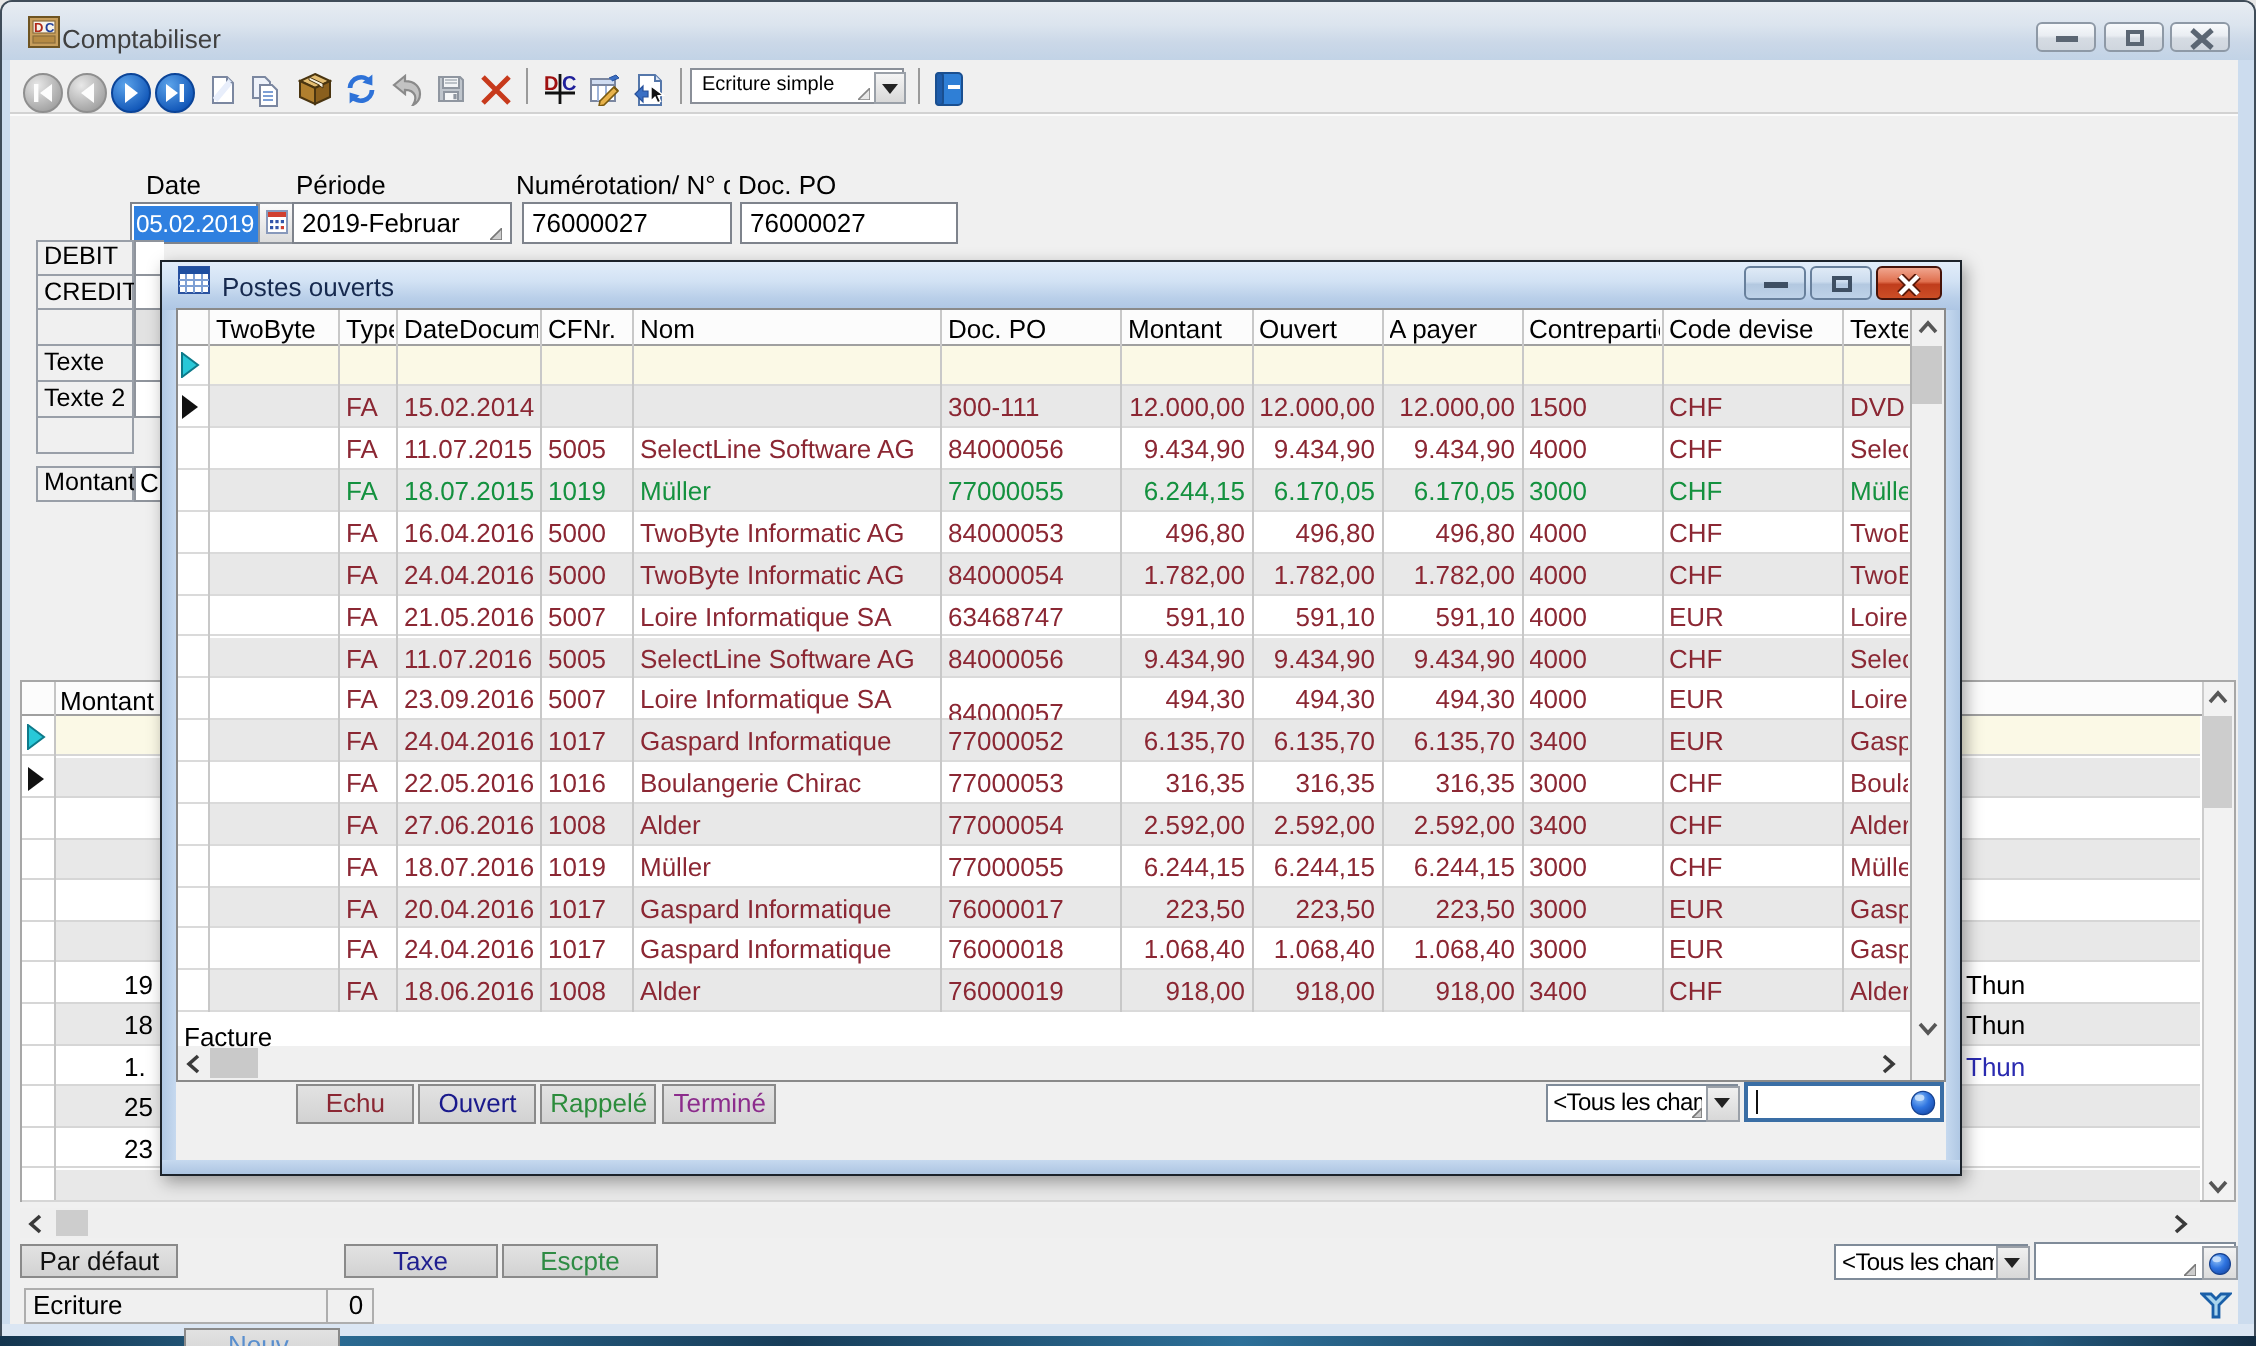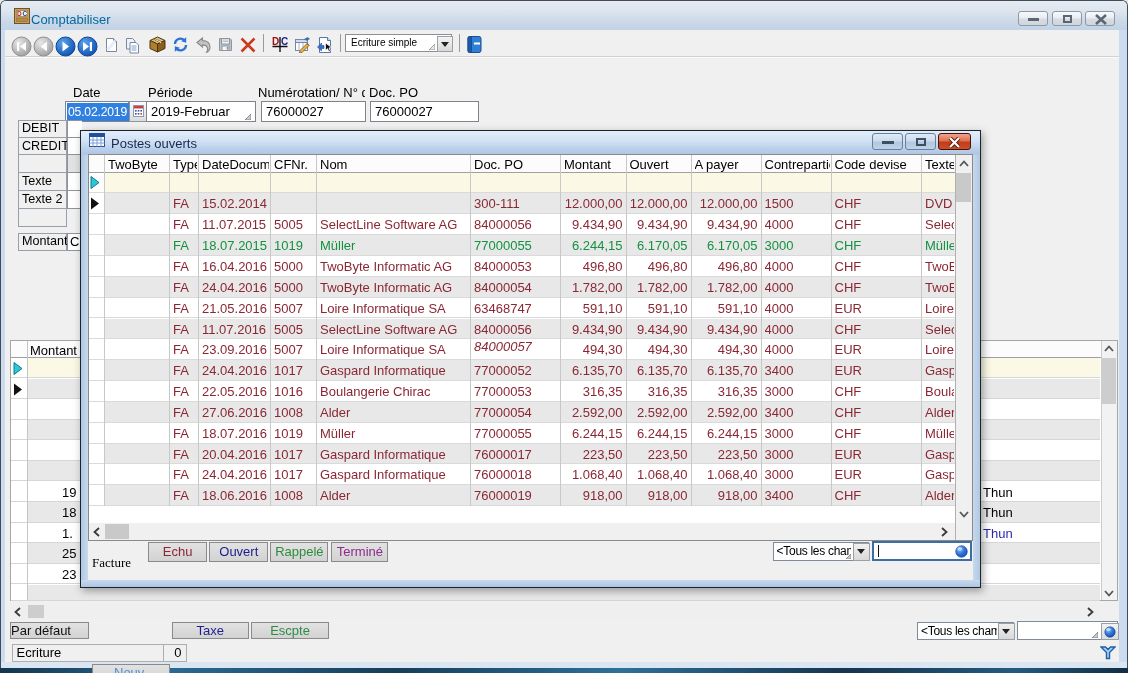--- a/index.html
+++ b/index.html
@@ -18,21 +18,21 @@
 <div class="abs" style="left:5px;top:30px;width:1114px;height:632px;background:#f0f0f0;"></div>
 <div class="abs" style="left:1px;top:662px;width:1126px;height:6px;background:#dbe6f3;"></div>
 <div class="abs" style="left:0;top:668px;width:1128px;height:5px;background:linear-gradient(90deg,#14354e,#2a6a92 15%,#173d59 35%,#2d7099 55%,#16344d 75%,#245a7e 90%,#122c42);"></div>
 <svg class="abs" style="left:14px;top:8px;" width="16" height="16" viewBox="0 0 16 16">
 <rect x="0.5" y="0.5" width="15" height="15" fill="#c79e5c" stroke="#6e5422"></rect>
 <rect x="2.5" y="2.5" width="11" height="6" fill="#f7f3ea" stroke="#8a6d3b" stroke-width="0.6"></rect>
 <text x="3" y="8" font-family="Liberation Sans" font-size="6.5" font-weight="bold" fill="#b02818">D</text>
 <text x="8.5" y="8" font-family="Liberation Sans" font-size="6.5" font-weight="bold" fill="#22409a">C</text>
 <rect x="2.5" y="10" width="11" height="3.5" fill="#b58a44" stroke="#8a6d3b" stroke-width="0.6"></rect>
 </svg>
-<div class="abs" style="left:31px;top:12px;color:#0369a1;">Comptabiliser</div>
+<div class="abs" style="left:31px;top:12px;color:#404040;">Comptabiliser</div>
 <div class="abs" style="left:1018px;top:11px;width:30px;height:15px;border:1px solid #8e99a6;border-radius:3px;background:linear-gradient(180deg,#f8fafc 0%,#e9edf2 45%,#d6dce3 55%,#cfd6de 100%);box-sizing:border-box;">
       <div class="abs" style="left:9px;top:6px;width:11px;height:3px;background:#5b6673;"></div>
     </div>
 <div class="abs" style="left:1051.5px;top:11px;width:30px;height:15px;border:1px solid #8e99a6;border-radius:3px;background:linear-gradient(180deg,#f8fafc 0%,#e9edf2 45%,#d6dce3 55%,#cfd6de 100%);box-sizing:border-box;">
       <div class="abs" style="left:10px;top:3px;width:9px;height:8px;border:2px solid #5b6673;box-sizing:border-box;"></div>
     </div>
 <div class="abs" style="left:1085px;top:11px;width:30px;height:15px;border:1px solid #8e99a6;border-radius:3px;background:linear-gradient(180deg,#f8fafc 0%,#e9edf2 45%,#d6dce3 55%,#cfd6de 100%);box-sizing:border-box;">
       <svg class="abs" style="left:9px;top:2px;" width="12" height="11" viewBox="0 0 12 11">
 <path d="M1 1 L11 10 M11 1 L1 10" stroke="#5b6673" stroke-width="2.6"></path>
       </svg>
@@ -263,21 +263,21 @@
       <path d="M1 1 L5 5.5 L9 1" fill="none" stroke="#565656" stroke-width="1.8"></path>
     </svg>
 <div class="abs" style="left:10.4px;top:603.5px;width:1089.6px;height:15.5px;background:#efefef;"></div>
 <svg class="abs" style="left:14px;top:606.5px;" width="7" height="10" viewBox="0 0 7 10">
       <path d="M6 1 L1.5 5 L6 9" fill="none" stroke="#3a3a3a" stroke-width="1.8"></path>
     </svg>
 <div class="abs" style="left:27.9px;top:604.5px;width:16px;height:13.5px;background:#cdcdcd;"></div>
 <svg class="abs" style="left:1087px;top:606.5px;" width="7" height="10" viewBox="0 0 7 10">
       <path d="M1 1 L5.5 5 L1 9" fill="none" stroke="#3a3a3a" stroke-width="1.8"></path>
     </svg>
-<div class="abs" style="left:10px;top:621.5px;width:79.4px;height:17px;border:1px solid #8a8a8a;box-sizing:border-box;background:linear-gradient(180deg,#e2e2e2,#d2d2d2);line-height:15px;color:#111111;font-size:13px;">Par défaut</div>
+<div class="abs" style="left:10px;top:621.5px;width:79.4px;height:17px;border:1px solid #8a8a8a;box-sizing:border-box;background:linear-gradient(180deg,#e2e2e2,#d2d2d2);text-align:center;line-height:15px;color:#111111;font-size:13px;">Par défaut</div>
 <div class="abs" style="left:91.5px;top:621.5px;width:78px;height:17px;border:1px solid #8a8a8a;box-sizing:border-box;background:linear-gradient(180deg,#e2e2e2,#d2d2d2);text-align:center;line-height:15px;color:#5a8fce;font-size:13px;margin-top:42px;">Nouv.</div>
 <div class="abs" style="left:171.6px;top:621.5px;width:77.4px;height:17px;border:1px solid #8a8a8a;box-sizing:border-box;background:linear-gradient(180deg,#e2e2e2,#d2d2d2);text-align:center;line-height:15px;color:#1f1f8f;font-size:13px;">Taxe</div>
 <div class="abs" style="left:251px;top:621.5px;width:78px;height:17px;border:1px solid #8a8a8a;box-sizing:border-box;background:linear-gradient(180deg,#e2e2e2,#d2d2d2);text-align:center;line-height:15px;color:#2e8b44;font-size:13px;">Escpte</div>
 <div class="abs" style="left:917px;top:621.5px;width:97px;height:18px;border:1px solid #7f8b99;background:#ffffff;box-sizing:border-box;">
 <div class="abs clip" style="left:3px;top:0;width:76px;height:16px;line-height:16px;font-size:12px;letter-spacing:-0.3px;">&lt;Tous les champ</div>
 <div class="abs" style="left:80px;top:0px;width:15px;height:15.5px;border:1px solid #9aa0a8;background:linear-gradient(180deg,#f0f0f0,#d8d8d8);">
 <svg class="abs" style="left:3px;top:5px;" width="8" height="5" viewBox="0 0 8 5">
           <path d="M0 0 h8 l-4 5 z" fill="#222222"></path>
         </svg>
       </div>
@@ -427,21 +427,21 @@
 <div class="abs clip tr r" style="left:627.5px;top:319.5px;width:60.0px;height:19px;line-height:19px;">9.434,90</div>
 <div class="abs clip tr r" style="left:692.5px;top:319.5px;width:65.0px;height:19px;line-height:19px;">9.434,90</div>
 <div class="abs clip r" style="left:764.5px;top:319.5px;width:65.0px;height:19px;line-height:19px;">4000</div>
 <div class="abs clip r" style="left:834.5px;top:319.5px;width:85.5px;height:19px;line-height:19px;">CHF</div>
 <div class="abs clip r" style="left:925.0px;top:319.5px;width:29.0px;height:19px;line-height:19px;">SelectLine Software</div>
 <div class="abs" style="left:88.5px;top:339.3px;width:866.5px;height:20.85px;background:#ffffff;border-bottom:1px solid #dadada;box-sizing:border-box;"></div>
 <div class="abs clip r" style="left:173.0px;top:340.3px;width:24.0px;height:19px;line-height:19px;">FA</div>
 <div class="abs clip r" style="left:202.0px;top:340.3px;width:67.0px;height:19px;line-height:19px;">23.09.2016</div>
 <div class="abs clip r" style="left:274.0px;top:340.3px;width:41.0px;height:19px;line-height:19px;">5007</div>
 <div class="abs clip r" style="left:320.0px;top:340.3px;width:149.0px;height:19px;line-height:19px;">Loire Informatique SA</div>
-<div class="abs clip r" style="left:474.0px;top:337px;width:85.0px;height:19px;line-height:19px;font-style:italic;">84000057</div>
+<div class="abs clip r" style="left:474.0px;top:347px;width:85.0px;height:19px;line-height:19px;">84000057</div>
 <div class="abs clip tr r" style="left:562.0px;top:340.3px;width:60.5px;height:19px;line-height:19px;">494,30</div>
 <div class="abs clip tr r" style="left:627.5px;top:340.3px;width:60.0px;height:19px;line-height:19px;">494,30</div>
 <div class="abs clip tr r" style="left:692.5px;top:340.3px;width:65.0px;height:19px;line-height:19px;">494,30</div>
 <div class="abs clip r" style="left:764.5px;top:340.3px;width:65.0px;height:19px;line-height:19px;">4000</div>
 <div class="abs clip r" style="left:834.5px;top:340.3px;width:85.5px;height:19px;line-height:19px;">EUR</div>
 <div class="abs clip r" style="left:925.0px;top:340.3px;width:29.0px;height:19px;line-height:19px;">Loire Informatique</div>
 <div class="abs" style="left:88.5px;top:360.2px;width:866.5px;height:20.85px;background:#e8e8e8;border-bottom:1px solid #dadada;box-sizing:border-box;"></div>
 <div class="abs clip r" style="left:173.0px;top:361.2px;width:24.0px;height:19px;line-height:19px;">FA</div>
 <div class="abs clip r" style="left:202.0px;top:361.2px;width:67.0px;height:19px;line-height:19px;">24.04.2016</div>
 <div class="abs clip r" style="left:274.0px;top:361.2px;width:41.0px;height:19px;line-height:19px;">1017</div>
@@ -570,21 +570,21 @@
     </svg>
 <div class="abs" style="left:89px;top:523px;width:866px;height:16.5px;background:#f0f0f0;"></div>
 <svg class="abs" style="left:93px;top:526.5px;" width="7" height="10" viewBox="0 0 7 10">
       <path d="M6 1 L1.5 5 L6 9" fill="none" stroke="#3a3a3a" stroke-width="1.8"></path>
     </svg>
 <div class="abs" style="left:105px;top:524px;width:24px;height:14.5px;background:#c9c9c9;"></div>
 <svg class="abs" style="left:941px;top:526.5px;" width="7" height="10" viewBox="0 0 7 10">
       <path d="M1 1 L5.5 5 L1 9" fill="none" stroke="#3a3a3a" stroke-width="1.8"></path>
     </svg>
 <div class="abs" style="left:88px;top:540.5px;width:885px;height:39.5px;background:#f0f0f0;"></div>
-<div class="abs" style="left:92px;top:555px;font-family:Liberation Serif, serif;">Facture</div>
+<div class="abs" style="left:92px;top:511px;">Facture</div>
 <div class="abs" style="left:148.2px;top:542px;width:59px;height:19.5px;border:1px solid #8a8a8a;box-sizing:border-box;background:linear-gradient(180deg,#e2e2e2,#d2d2d2);text-align:center;line-height:17.5px;color:#8b2733;font-size:13px;">Echu</div>
 <div class="abs" style="left:209.3px;top:542px;width:59px;height:19.5px;border:1px solid #8a8a8a;box-sizing:border-box;background:linear-gradient(180deg,#e2e2e2,#d2d2d2);text-align:center;line-height:17.5px;color:#1a1a8c;font-size:13px;">Ouvert</div>
 <div class="abs" style="left:270.3px;top:542px;width:58.2px;height:19.5px;border:1px solid #8a8a8a;box-sizing:border-box;background:linear-gradient(180deg,#e2e2e2,#d2d2d2);text-align:center;line-height:17.5px;color:#2c8c3c;font-size:13px;">Rappelé</div>
 <div class="abs" style="left:331.4px;top:542px;width:57px;height:19.5px;border:1px solid #8a8a8a;box-sizing:border-box;background:linear-gradient(180deg,#e2e2e2,#d2d2d2);text-align:center;line-height:17.5px;color:#8c2c8c;font-size:13px;">Terminé</div>
 <div class="abs" style="left:772.6px;top:541.5px;width:96px;height:19px;border:1px solid #7f8b99;background:#ffffff;box-sizing:border-box;">
 <div class="abs clip" style="left:3px;top:0;width:74px;height:17px;line-height:17px;font-size:12px;letter-spacing:-0.3px;">&lt;Tous les champ</div>
 <svg class="abs" style="left:72px;top:11px;" width="5" height="5" viewBox="0 0 5 5">
         <path d="M0 5 L5 5 L5 0 Z" fill="#cccccc" stroke="#777777" stroke-width="0.8"></path>
       </svg>
 <div class="abs" style="left:79px;top:0px;width:15px;height:16.5px;border:1px solid #9aa0a8;background:linear-gradient(180deg,#f0f0f0,#d8d8d8);">

